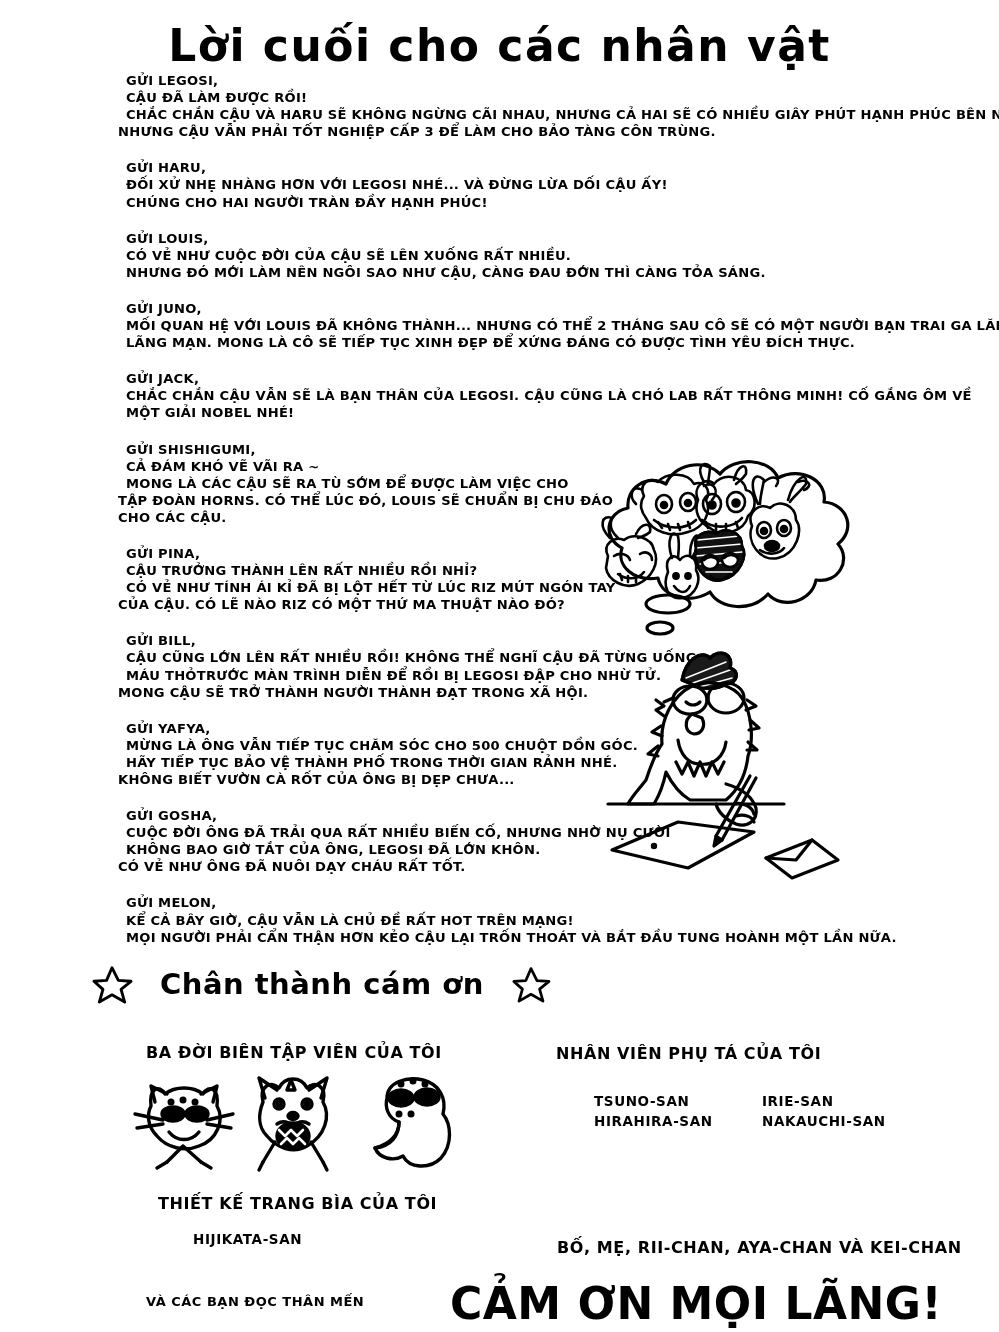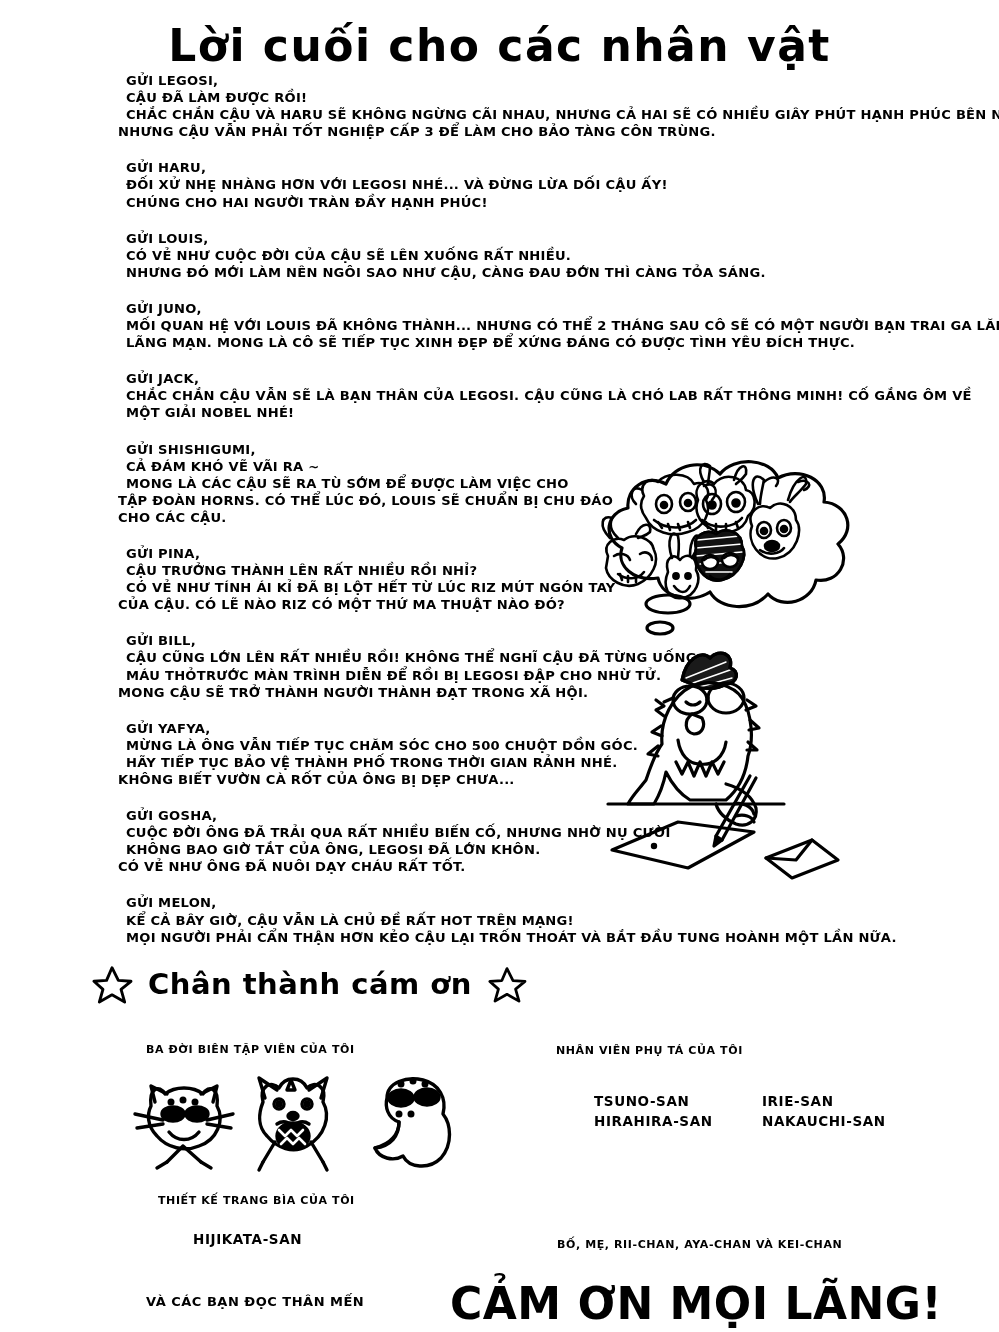--- a/index.html
+++ b/index.html
@@ -72,37 +72,37 @@
     height: 245px;
   }
 
   
   .thanks-banner {
     position: absolute;
     left: 92px;
     top: 965px;
     display: flex;
     align-items: center;
-    gap: 16px;
+    gap: 28px;
   }
   .thanks-text {
     font-size: 29px;
     font-weight: 700;
     letter-spacing: 0.5px;
     white-space: nowrap;
   }
   .star-icon { display: block; }
 
   
   .credits { position: absolute; left: 0; top: 0; width: 999px; height: 1332px; pointer-events: none; }
   .credits > * { pointer-events: auto; }
 
   .credit-heading {
     position: absolute;
-    font-size: 11px;
+    font-size: 16px;
     font-weight: 700;
     letter-spacing: 0.6px;
     white-space: nowrap;
     text-transform: uppercase;
   }
   .credit-name {
     position: absolute;
     font-size: 13.5px;
     font-weight: 700;
     letter-spacing: 0.6px;

